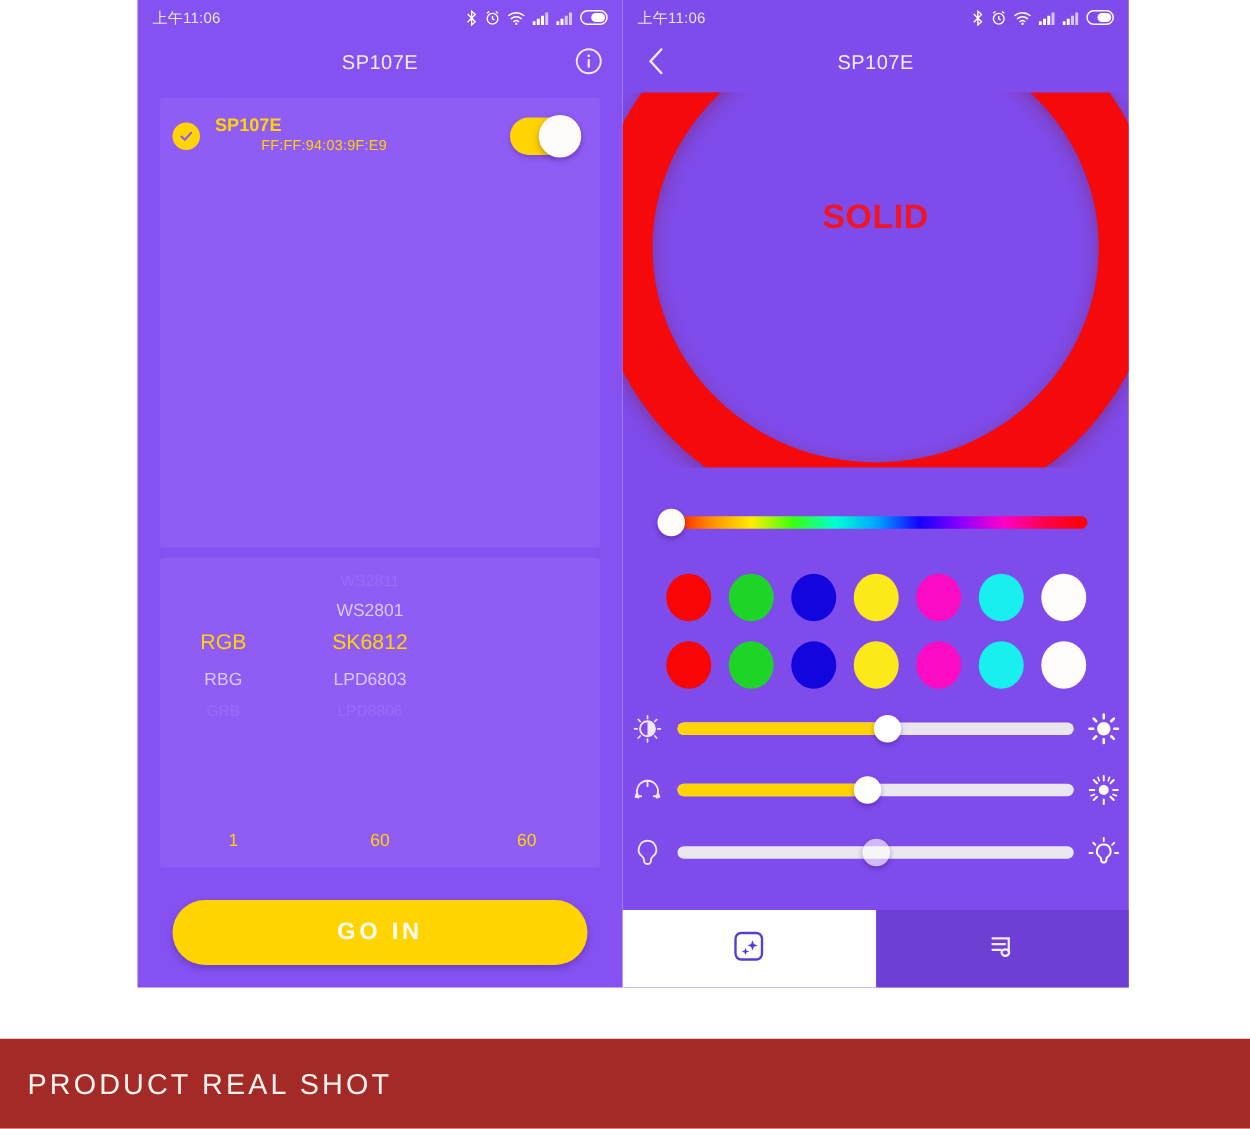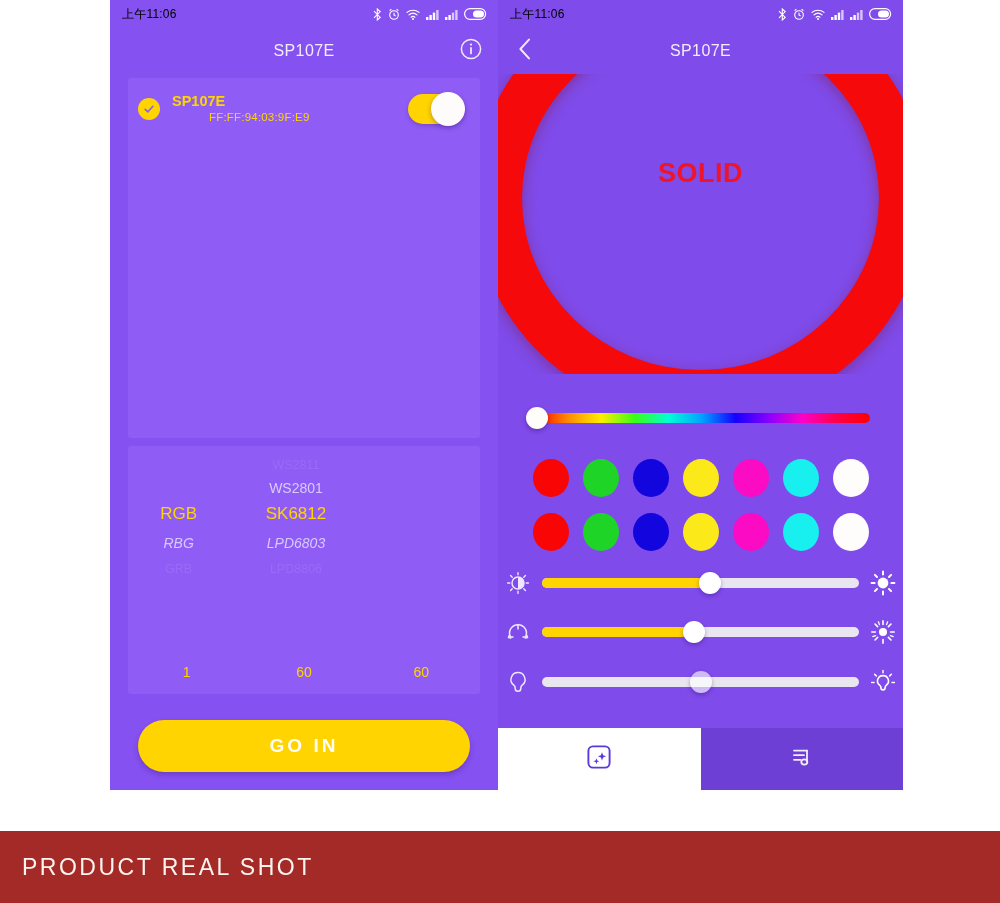--- a/index.html
+++ b/index.html
@@ -11,21 +11,21 @@
   
   #phones{position:absolute;left:110px;top:0;width:793px;height:790px;display:flex;}
 
   
   .phone{position:relative;height:790px;background:#8551f0;overflow:hidden;}
   .phone-left{width:388px;}
   .phone-right{width:405px;background:#7f4bea;}
 
   
   .statusbar{height:28px;display:flex;align-items:center;
-    padding:0 10px 0 12px;box-sizing:border-box;color:#000000;font-size:12px;}
+    padding:0 10px 0 12px;box-sizing:border-box;color:#e5e5e5;font-size:12px;}
   .sb-time{flex:0 0 auto;letter-spacing:.2px;font-size:12px;}
   .sb-spacer{flex:1 1 auto;}
   .sb-icons{display:flex;align-items:center;gap:6px;}
   .sb-icons svg{display:block;}
 
   
   .appbar{height:46px;display:flex;align-items:center;position:relative;color:#fff;}
   .appbar .title{position:absolute;left:0;right:0;text-align:center;
     font-size:16px;letter-spacing:.4px;color:#f2ecff;}
   .appbar .left-slot{width:54px;display:flex;align-items:center;justify-content:center;z-index:2;}
@@ -52,21 +52,21 @@
   .picker-card{position:absolute;left:18px;top:446px;width:352px;height:248px;
     background:#8f5df5;border-radius:3px;}
   .picker-cols{position:absolute;left:0;right:0;top:4px;height:150px;display:flex;}
   .pcol{flex:1 1 0;position:relative;}
   .pcol .opt{position:absolute;left:0;right:16px;text-align:center;
     font-size:15px;color:#e3d5ff;line-height:18px;}
   .pcol .opt.faint{color:#9b6af7;font-size:12.5px;}
   .pcol .opt.dim{color:#d9c9ff;font-size:14px;}
   .pcol .opt.sel{color:#ffd400;font-size:17px;font-weight:500;}
   .pcol .opt.r0{top:6px;}  .pcol .opt.r1{top:29px;}
-  .pcol .opt.r2{top:55px;} .pcol .opt.r3{top:84px;font-style:italic;}
+  .pcol .opt.r2{top:55px;} .pcol .opt.r3{top:84px;}
   .pcol .opt.r4{top:110px;}
   .picker-nums{position:absolute;left:0;right:0;bottom:14px;display:flex;}
   .picker-nums .num{flex:1 1 0;text-align:center;color:#ffd400;font-size:14px;}
 
   
   .goin{position:absolute;left:28px;bottom:18px;width:332px;height:52px;border:0;
     border-radius:26px;background:#ffd400;color:#fffdf6;font-size:19px;
     letter-spacing:3px;font-weight:bold;cursor:pointer;
     font-family:inherit;box-shadow:0 3px 5px rgba(60,20,120,.3);}
 

